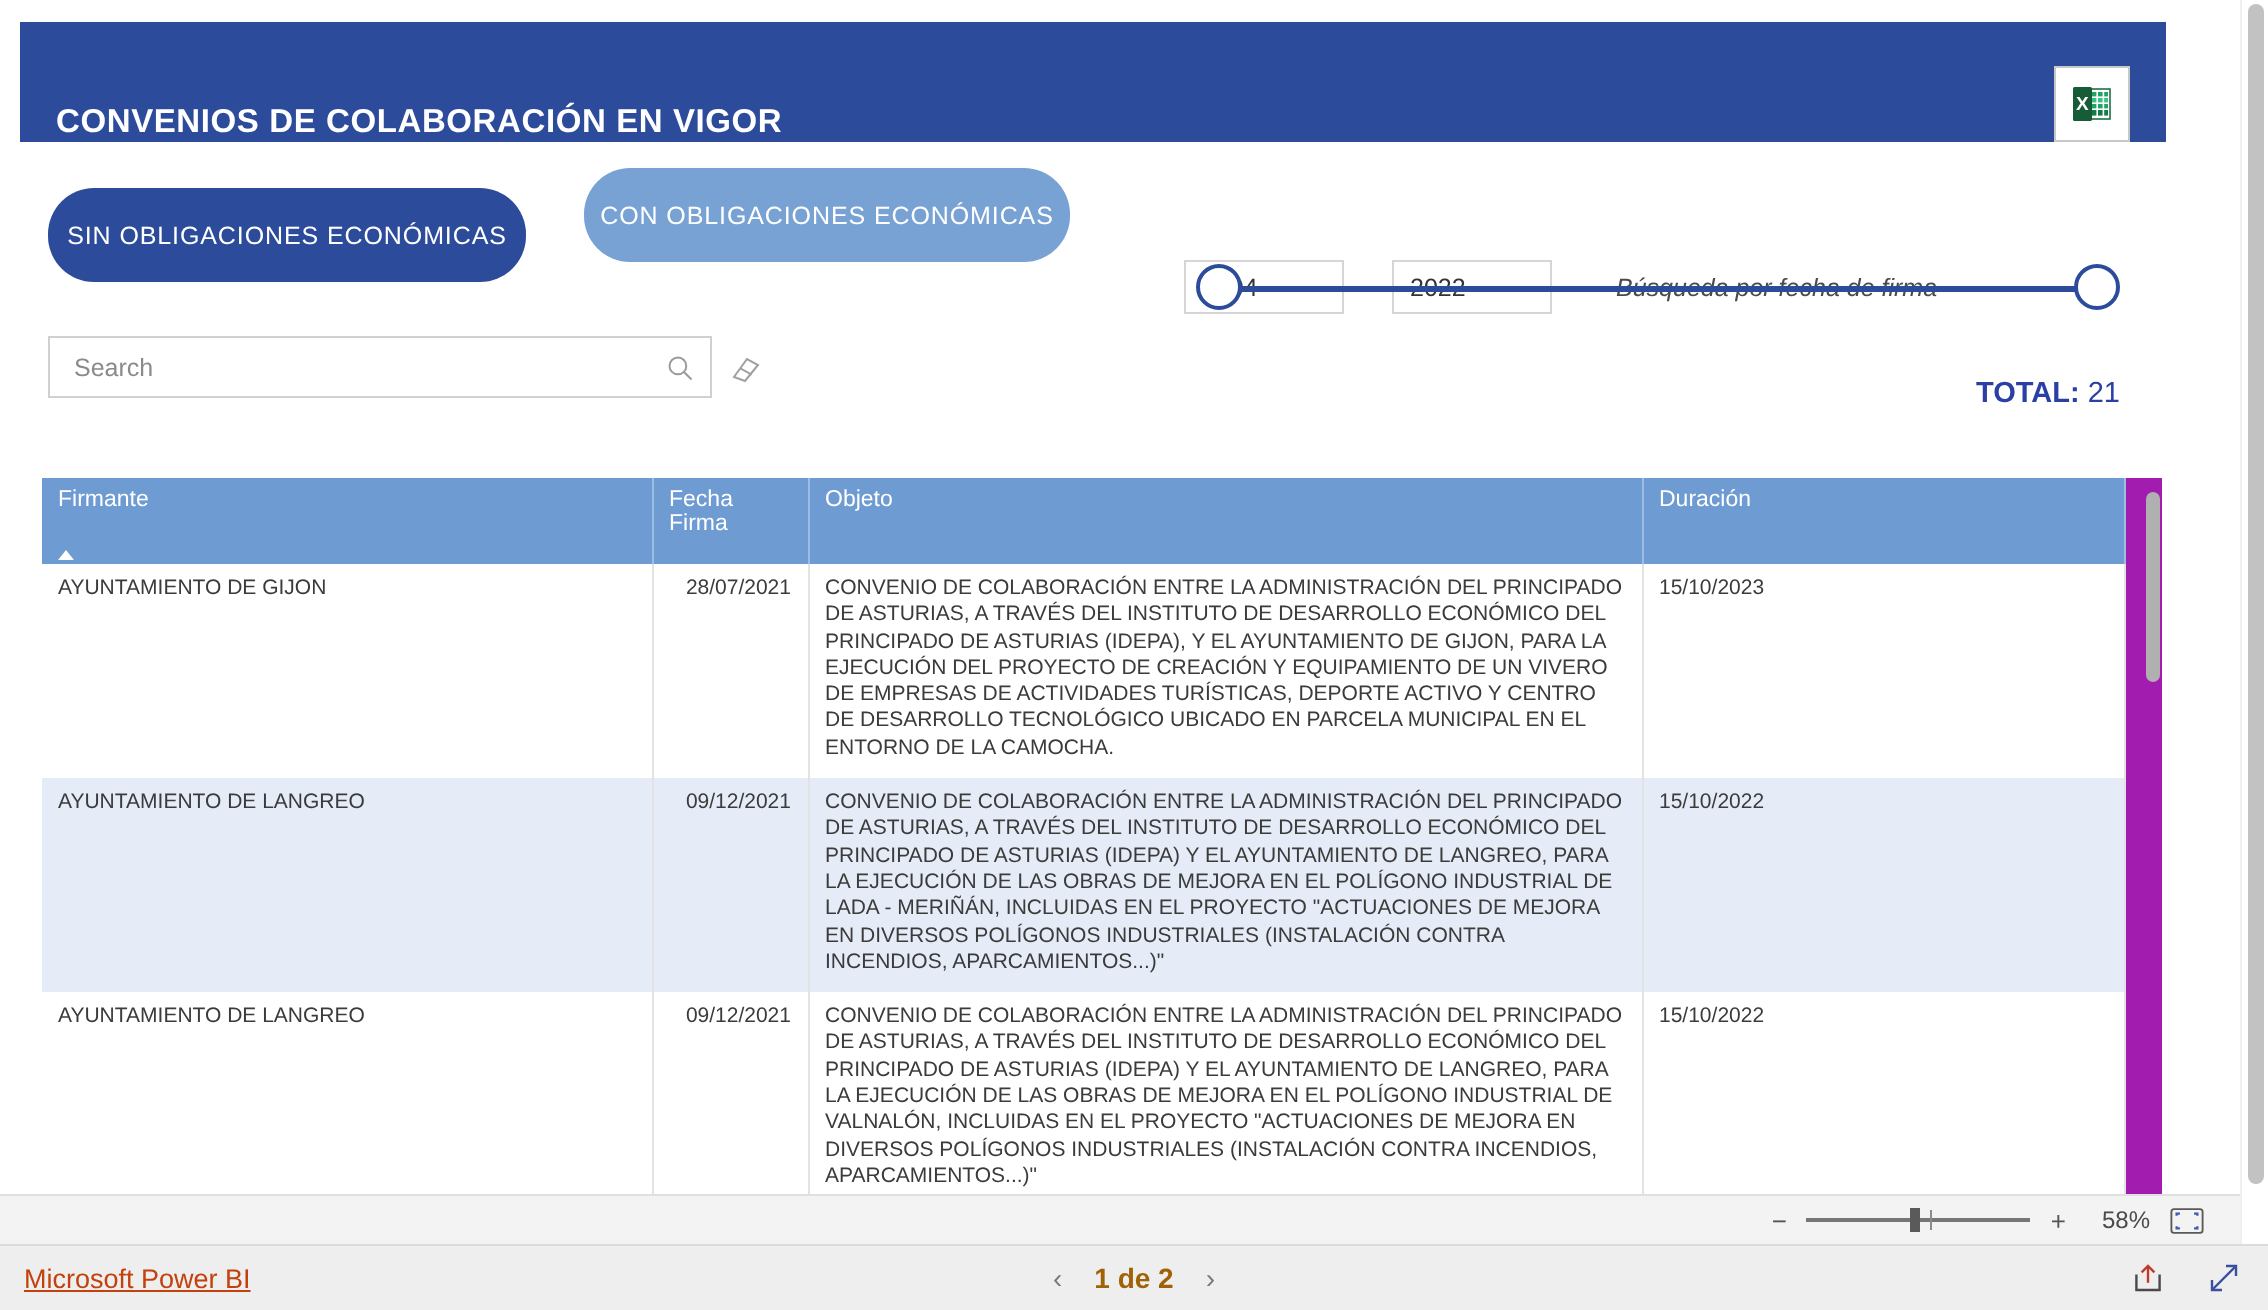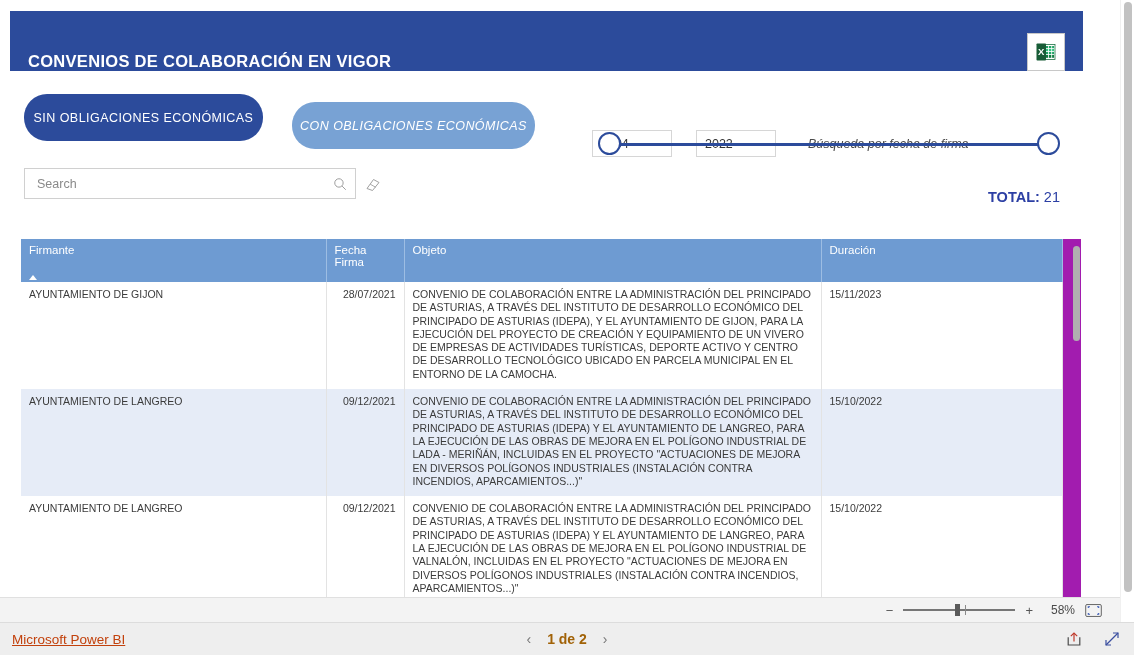--- a/index.html
+++ b/index.html
@@ -55,21 +55,21 @@
     height: 47px;
     border-radius: 23px;
     color: #ffffff;
     font-size: 12.5px;
     letter-spacing: 0.45px;
     display: flex; align-items: center; justify-content: center;
     cursor: pointer;
     user-select: none;
   }
   .btn-sin { left: 24px; top: 94px; width: 239px; background: #2c4b9b; }
-  .btn-con { left: 292px; top: 102px; width: 243px; background: #78a2d4; font-style: italic; }
+  .btn-con { left: 292px; top: 84px; width: 243px; background: #78a2d4; }
 
   
   .slicer { position: absolute; left: 592px; top: 97px; width: 470px; height: 60px; }
   .slicer-inputs { display: flex; align-items: center; gap: 24px; margin-top: 33px; }
   .slicer-box {
     width: 80px; height: 27px;
     border: 1px solid #d6d6d6;
     background: #ffffff;
     font-size: 12.5px;
     color: #333333;
@@ -338,21 +338,21 @@
             <th>
               <span>Duración</span>
             </th>
           </tr>
         </thead>
         <tbody>
           <tr class="odd">
             <td>AYUNTAMIENTO DE GIJON</td>
             <td class="num">28/07/2021</td>
             <td>CONVENIO DE COLABORACIÓN ENTRE LA ADMINISTRACIÓN DEL PRINCIPADO DE ASTURIAS, A TRAVÉS DEL INSTITUTO DE DESARROLLO ECONÓMICO DEL PRINCIPADO DE ASTURIAS (IDEPA), Y EL AYUNTAMIENTO DE GIJON, PARA LA EJECUCIÓN DEL PROYECTO DE CREACIÓN Y EQUIPAMIENTO DE UN VIVERO DE EMPRESAS DE ACTIVIDADES TURÍSTICAS, DEPORTE ACTIVO Y CENTRO DE DESARROLLO TECNOLÓGICO UBICADO EN PARCELA MUNICIPAL EN EL ENTORNO DE LA CAMOCHA.</td>
-            <td>15/11/2023</td>
+            <td>15/10/2023</td>
           </tr>
           <tr class="even">
             <td>AYUNTAMIENTO DE LANGREO</td>
             <td class="num">09/12/2021</td>
             <td>CONVENIO DE COLABORACIÓN ENTRE LA ADMINISTRACIÓN DEL PRINCIPADO DE ASTURIAS, A TRAVÉS DEL INSTITUTO DE DESARROLLO ECONÓMICO DEL PRINCIPADO DE ASTURIAS (IDEPA) Y EL AYUNTAMIENTO DE LANGREO, PARA LA EJECUCIÓN DE LAS OBRAS DE MEJORA EN EL POLÍGONO INDUSTRIAL DE LADA - MERIÑÁN, INCLUIDAS EN EL PROYECTO "ACTUACIONES DE MEJORA EN DIVERSOS POLÍGONOS INDUSTRIALES (INSTALACIÓN CONTRA INCENDIOS, APARCAMIENTOS...)"</td>
             <td>15/10/2022</td>
           </tr>
           <tr class="odd">
             <td>AYUNTAMIENTO DE LANGREO</td>
             <td class="num">09/12/2021</td>

